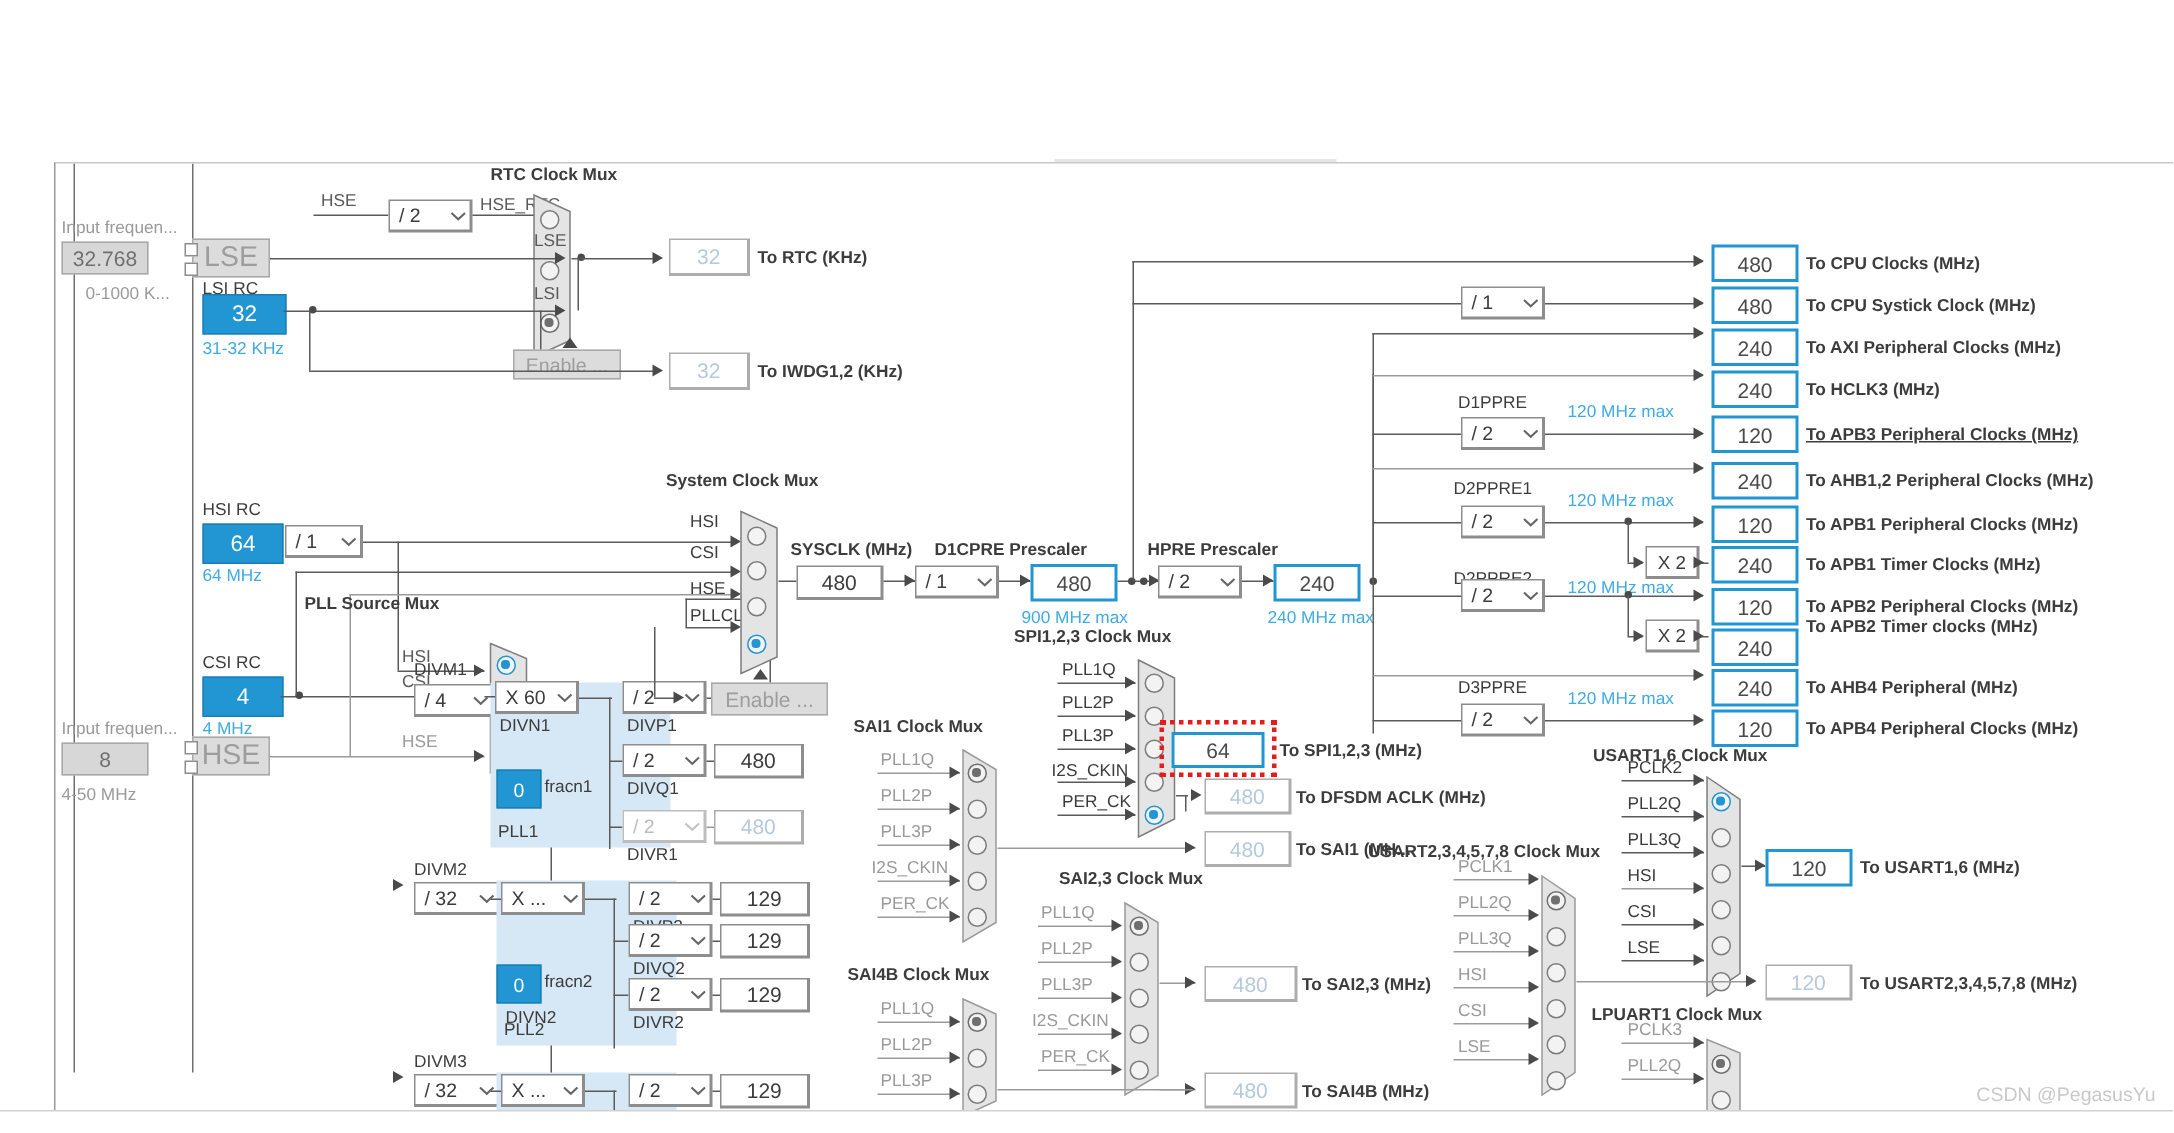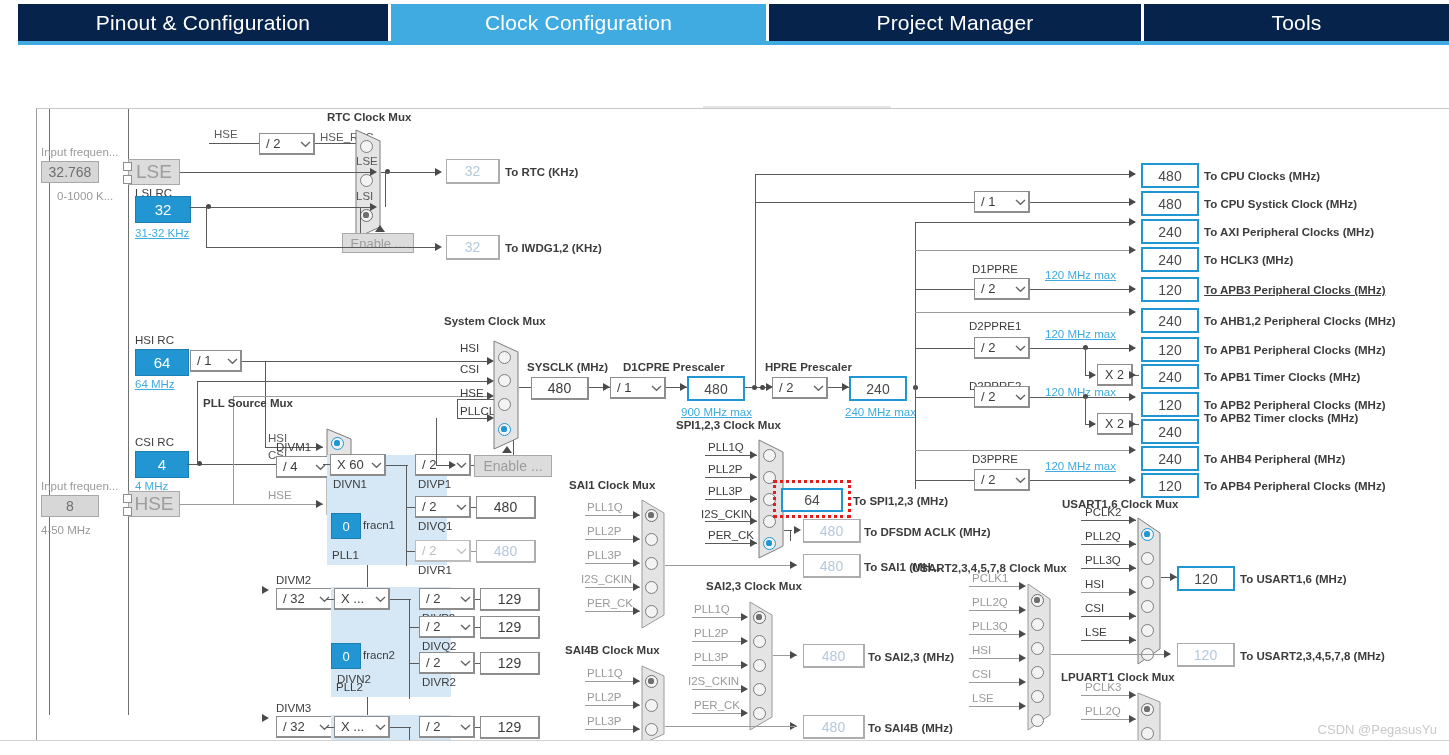--- a/index.html
+++ b/index.html
@@ -23,21 +23,21 @@
 
   
   .canvas{position:absolute;left:36px;top:108px;width:1413px;height:632px;background:#ffffff;
     border-top:1px solid #c8c8c8;border-left:1px solid #9a9a9a;overflow:hidden;}
   .canvas-inner{position:absolute;left:0;top:0;width:1413px;height:632px;}
   .vrule{position:absolute;width:1px;background:#6f6f6f;}
 
   
   .lbl{position:absolute;font-size:11.5px;color:#5a5a5a;white-space:nowrap;line-height:1;}
   .lbl.b{font-weight:bold;color:#3c3c3c;}
-  .lbl.blue{color:#3FABE1;text-decoration:underline;}
+  .lbl.blue{color:#3FABE1;}
   .lbl.dk{color:#3c3c3c;}
   .lbl.out{font-weight:bold;color:#3c3c3c;font-size:11.5px;}
   .lbl.gry{color:#9a9a9a;}
 
   .hline{position:absolute;height:1px;background:#5a5a5a;}
   .hline.lt{background:#9b9b9b;}
   .vline{position:absolute;width:1px;background:#5a5a5a;}
   .vline.lt{background:#9b9b9b;}
   .dot{position:absolute;width:5px;height:5px;background:#4a4a4a;border-radius:50%;}
 
@@ -98,35 +98,20 @@
 
   .watermark{position:absolute;right:12px;bottom:18px;color:#c9c9c9;font-size:13px;}
   .bottombar{position:absolute;left:0;bottom:0;width:1449px;height:14px;background:#fff;
     border-top:1px solid #d2d2d2;}
 </style>
 </head>
 <body>
 
 <div id="root">
 
-  <div class="tabbar">
-    <div class="tab dark" style="left:18px;width:370px;">
-        <span>Pinout &amp; Configuration</span>
-      </div>
-    <div class="tab active" style="left:391px;width:375px;">
-        <span>Clock Configuration</span>
-      </div>
-    <div class="tab dark" style="left:769px;width:372px;">
-        <span>Project Manager</span>
-      </div>
-    <div class="tab dark" style="left:1144px;width:305px;">
-        <span>Tools</span>
-      </div>
-    <div class="underline"></div>
-  </div>
 
   <div class="toolbar">
     <div class="tb-item" style="left:392px;width:32px;">
       <svg width="20" height="20" viewBox="0 0 20 20">
           <path d="M5 6 L5 13 L15 13" fill="none" stroke="#b9b9b9" stroke-width="1.6"></path>
           <path d="M5 6 L2.2 8.8 L7.8 8.8 Z" fill="#b9b9b9"></path>
         </svg>
     </div>
     <div class="tb-item" style="left:459px;width:32px;">
       <svg width="20" height="20" viewBox="0 0 20 20">

